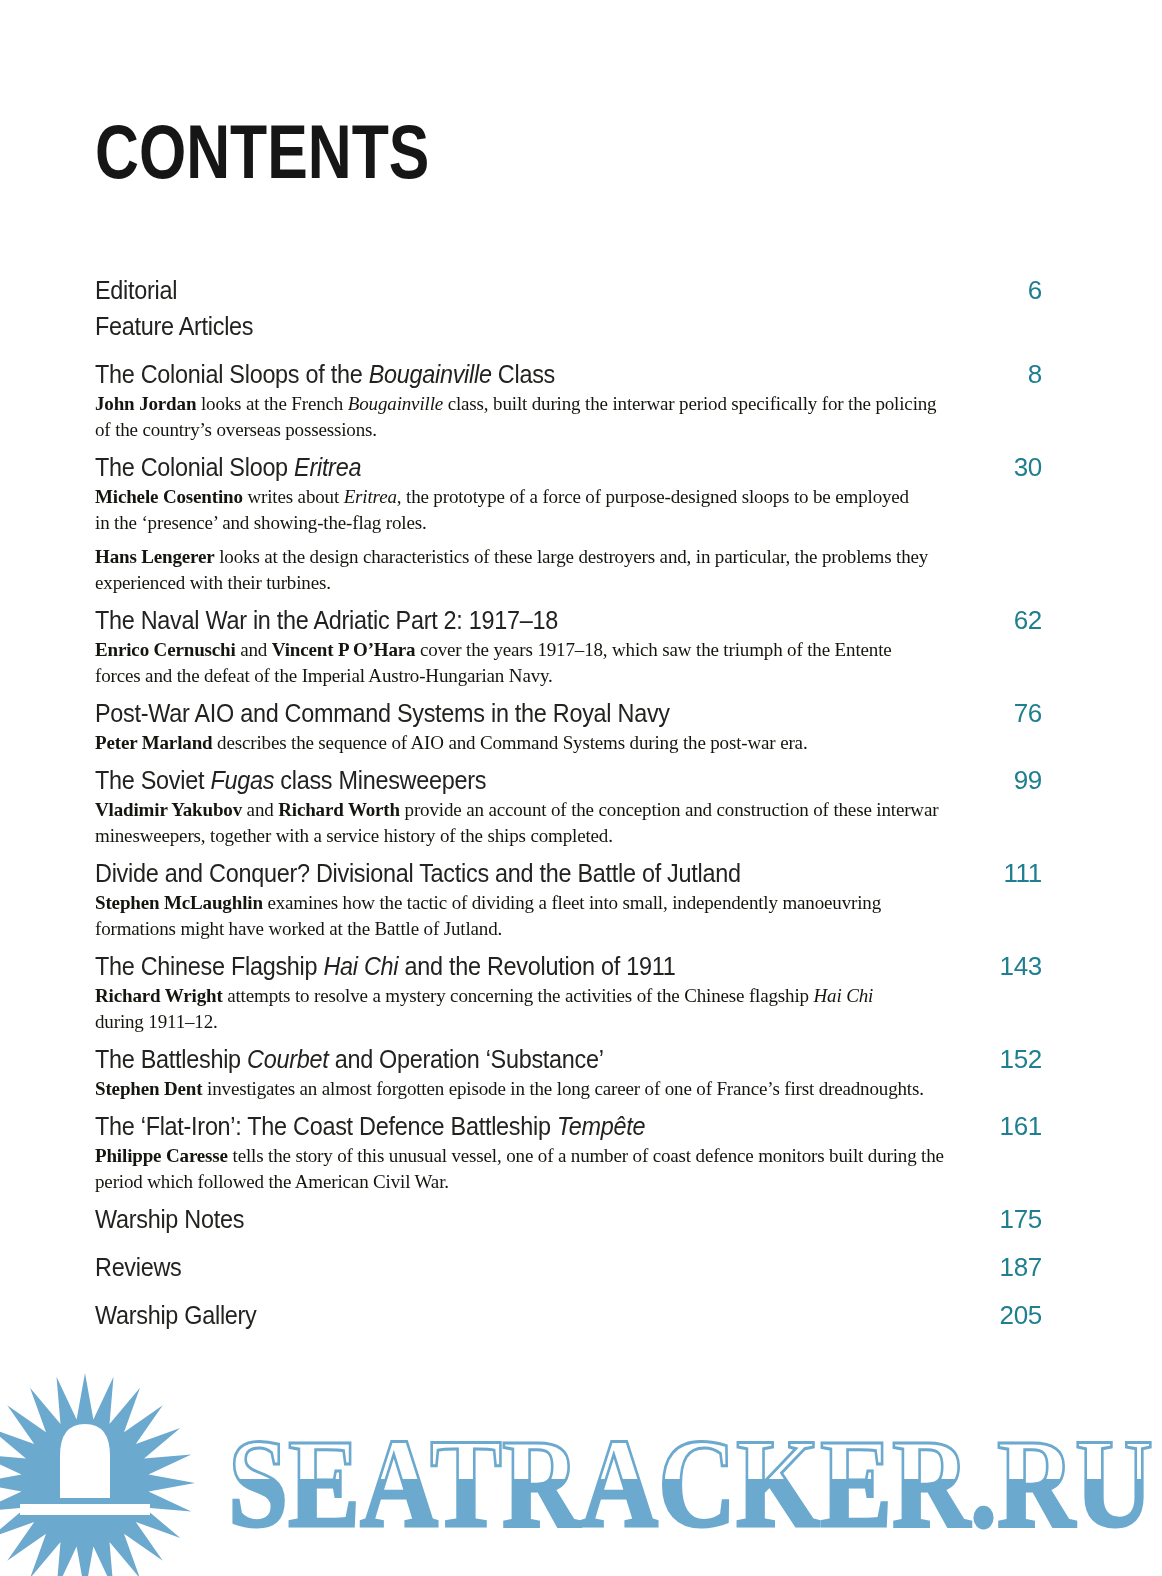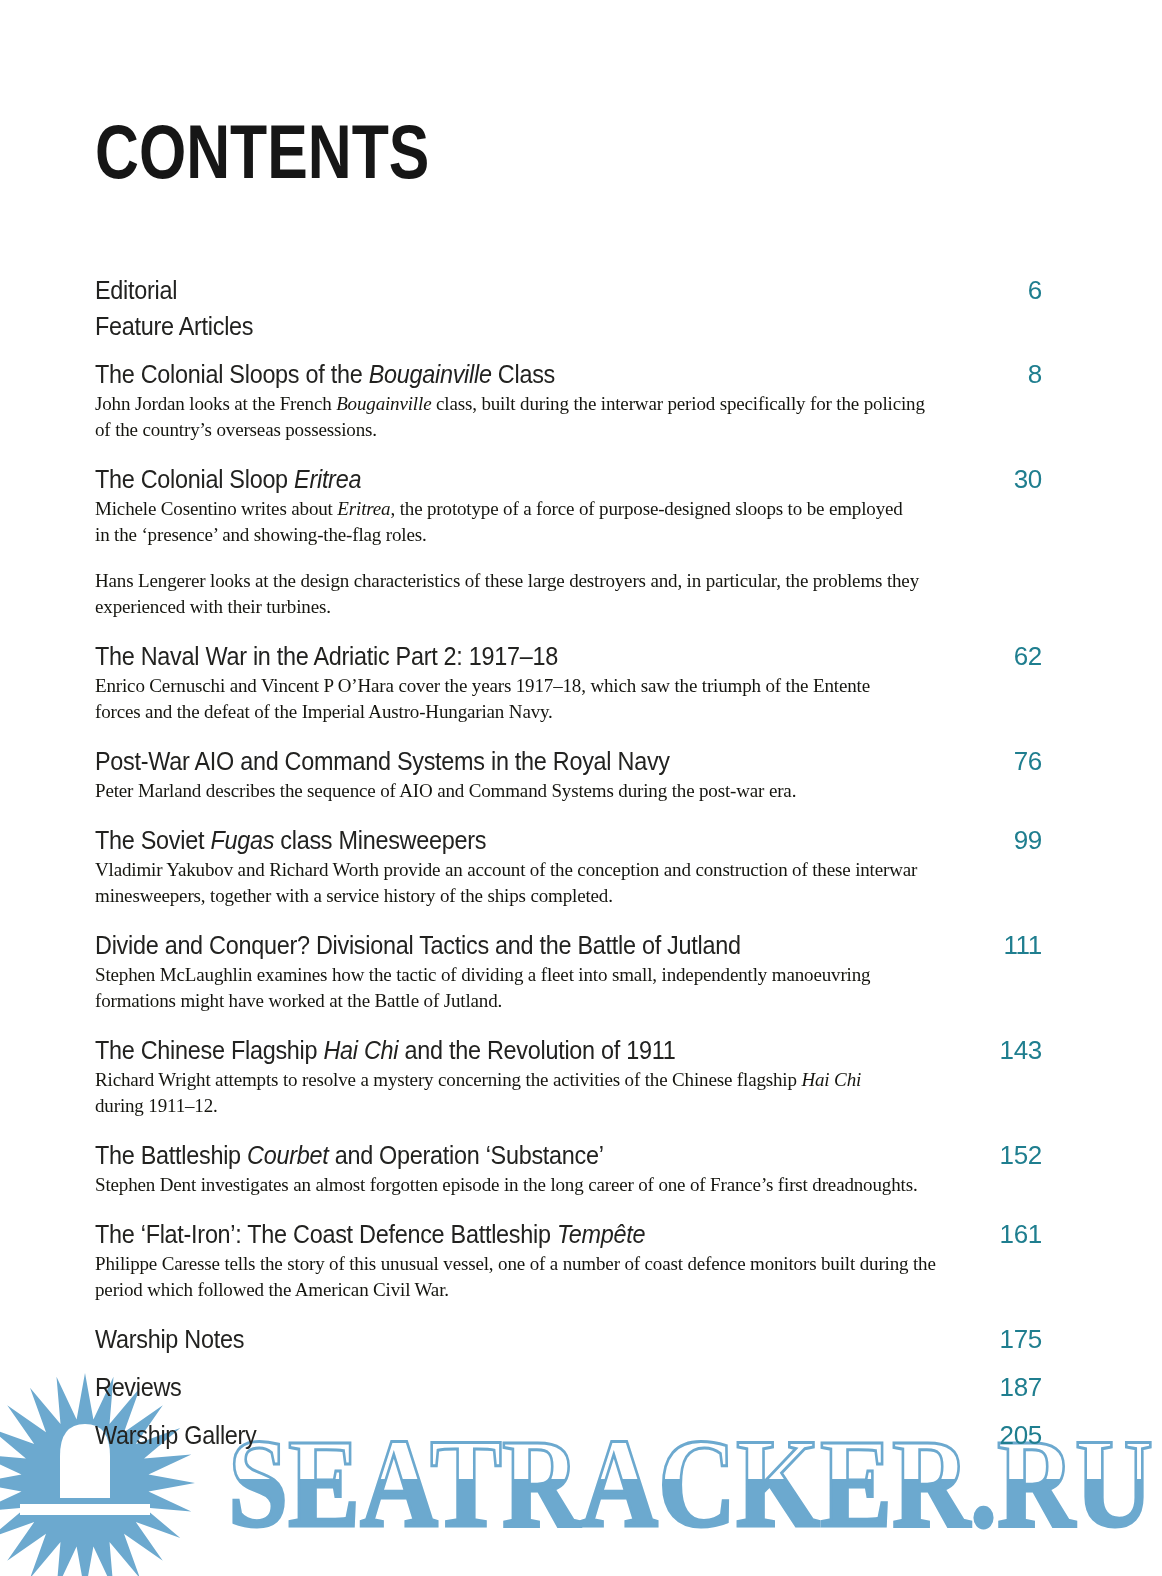--- a/index.html
+++ b/index.html
@@ -18,21 +18,21 @@
     position: relative; z-index: 1;
     padding: 0 120px 0 95px;
   }
   h1.contents-title {
     margin: 114px 0 0 0;
     font-size: 76px; line-height: 76px;
     font-weight: bold; color: #161616;
     transform: scaleX(0.80); transform-origin: left;
     white-space: nowrap;
   }
-  .entry { margin-top: 20px; }
+  .entry { margin-top: 8px; }
   .entry.mt-ed { margin-top: 84px; }
   .entry.mt-20 { margin-top: 4px; }
   .entry.mt-16 { margin-top: 16px; }
   .row { display: flex; justify-content: space-between; align-items: baseline; }
   .title {
     font-size: 26px; line-height: 32px;
     color: #222220; letter-spacing: -0.3px;
     transform: scaleX(0.90); transform-origin: left;
     white-space: nowrap;
   }
@@ -42,21 +42,21 @@
     color: #1f7e8f; letter-spacing: -0.3px;
   }
   .desc {
     margin: 1px 0 0 0;
     width: 1045px;
     font-family: "Liberation Serif", serif;
     font-size: 19px; line-height: 26px;
     letter-spacing: -0.15px;
     color: #15150f;
   }
-  .desc b { font-weight: normal; }
+  .desc b { font-weight: bold; }
   .desc i { font-style: italic; }
 </style>
 </head>
 <body>
 
 <div class="watermark">
   <svg class="wm-sun" width="222" height="222" viewBox="0 0 222 222">
     <polygon points="111.0,1.0 119.4,47.5 139.5,4.7 135.5,51.9 166.0,15.7 150.0,60.2 188.8,33.2 161.8,72.0 206.3,56.0 170.1,86.5 217.3,82.5 174.5,102.6 221.0,111.0 174.5,119.4 217.3,139.5 170.1,135.5 206.3,166.0 161.8,150.0 188.8,188.8 150.0,161.8 166.0,206.3 135.5,170.1 139.5,217.3 119.4,174.5 111.0,221.0 102.6,174.5 82.5,217.3 86.5,170.1 56.0,206.3 72.0,161.8 33.2,188.8 60.2,150.0 15.7,166.0 51.9,135.5 4.7,139.5 47.5,119.4 1.0,111.0 47.5,102.6 4.7,82.5 51.9,86.5 15.7,56.0 60.2,72.0 33.2,33.2 72.0,60.2 56.0,15.7 86.5,51.9 82.5,4.7 102.6,47.5" fill="#6ca9cf"></polygon>
     <path d="M 86 126 L 86 84 Q 86 52 111 52 Q 136 52 136 84 L 136 126 Z" fill="#ffffff"></path>
     <rect x="46" y="132" width="130" height="11" fill="#ffffff"></rect>

